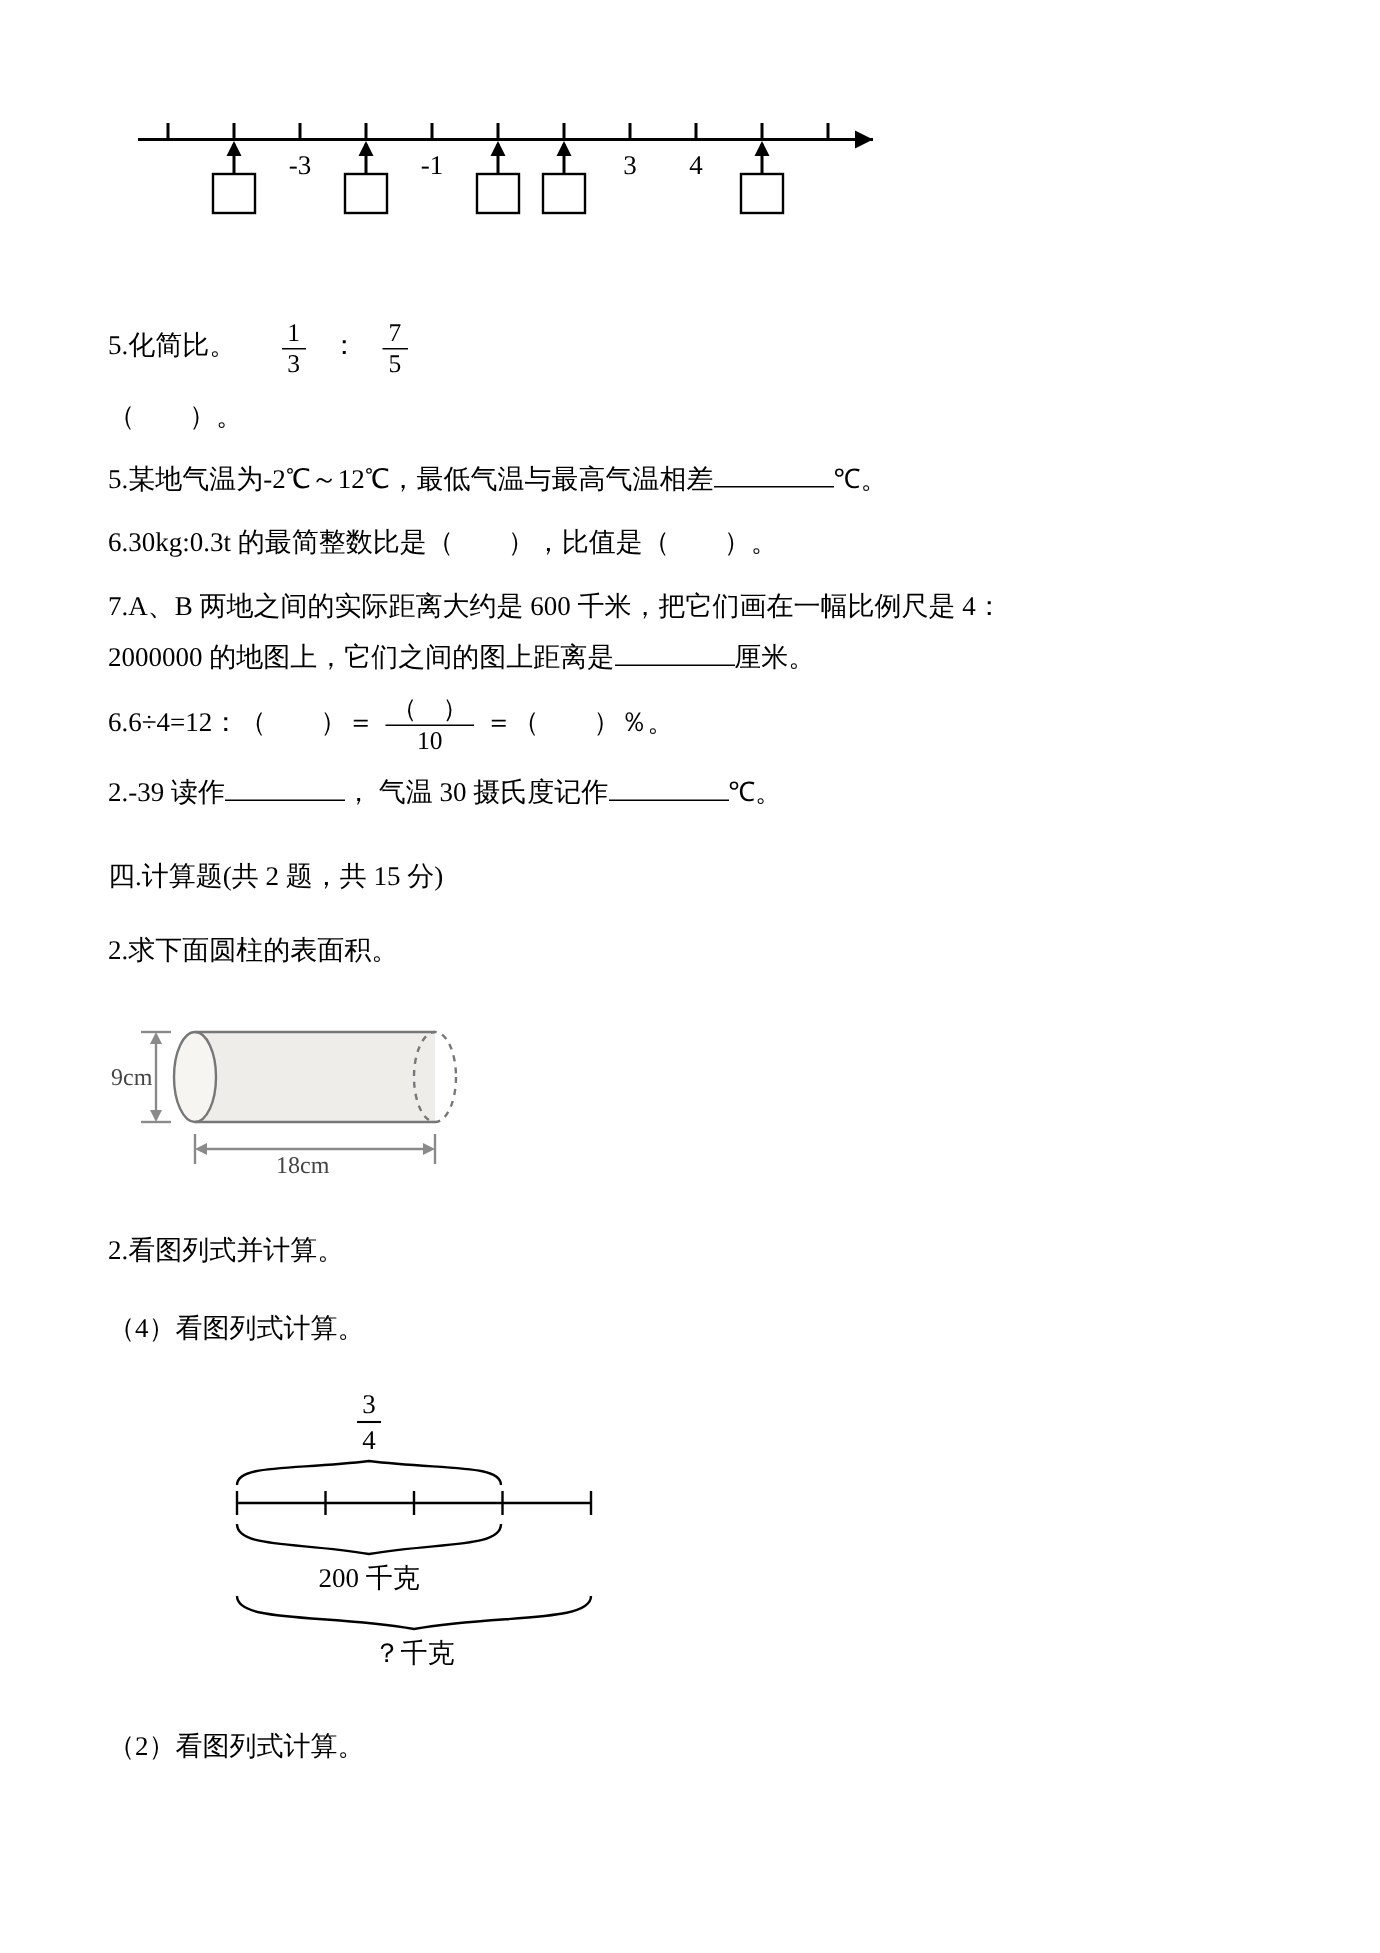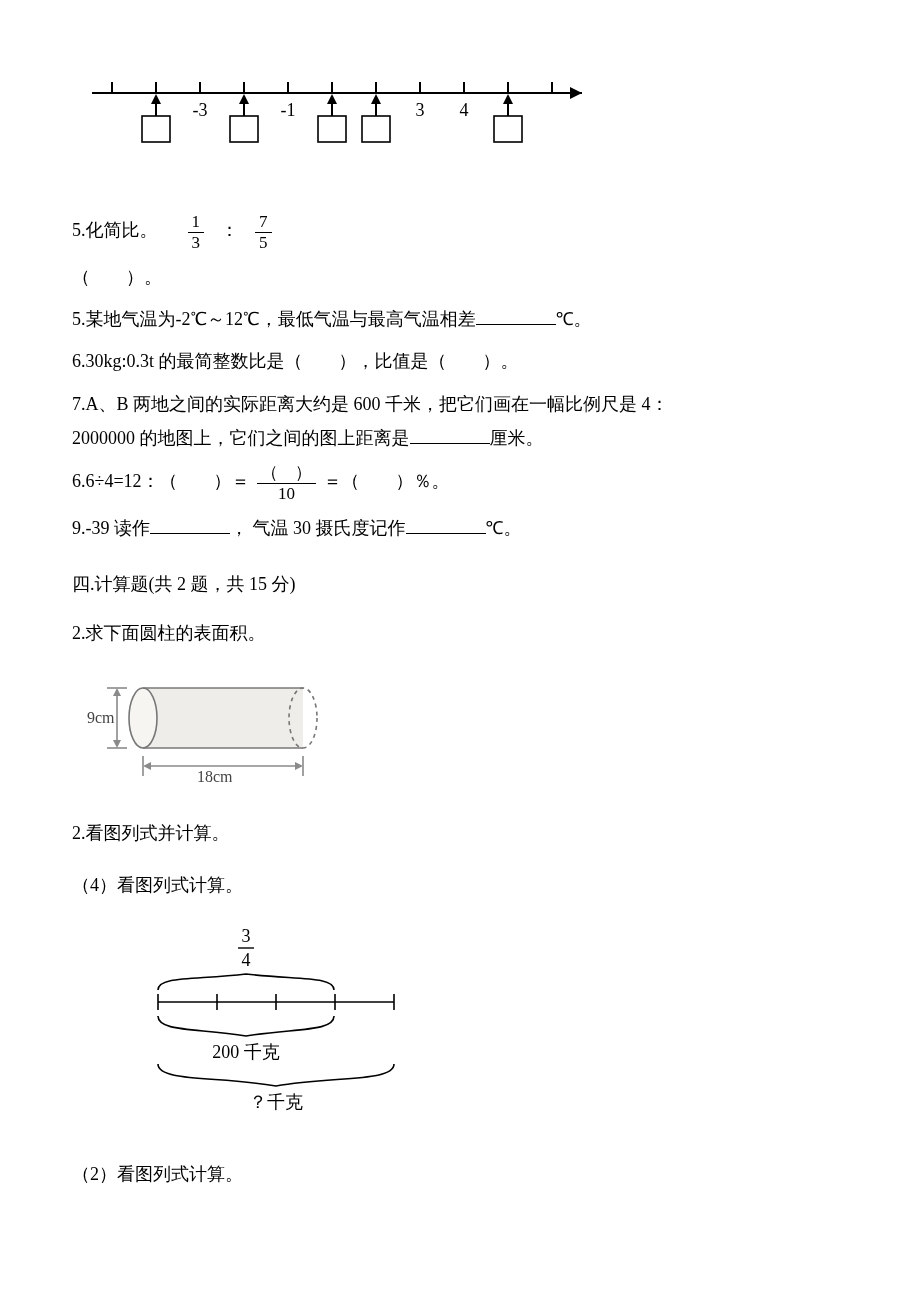--- a/index.html
+++ b/index.html
@@ -41,21 +41,21 @@
     font-weight: normal;
     margin: 22px 0 14px 0;
   }
   p { margin: 6px 0; }
   .qtext { margin: 8px 0; }
   .gap-v { height: 24px; }
   
   .nl-svg { display:block; margin: 6px 0 12px 0; }
   .nl-box { fill:#fff; stroke:#000; stroke-width:1.6; }
   
-  .fig { margin: 18px 0 28px 13px; font-family: Liberation Serif, serif; }
+  .fig { margin: 18px 0 28px 0; font-family: Liberation Serif, serif; }
   .fig svg { display:block; }
   
   .brace-fig { margin: 22px 0 14px 66px; }
 </style>
 </head>
 <body>
 
 <div>
 <svg class="nl-svg" width="540" height="110" viewBox="0 0 540 110">
   <g stroke="#000" stroke-width="2" fill="none">
@@ -145,21 +145,21 @@
 <p class="qtext">
   <span>6.6÷4=12：（　　）＝ </span>
   <span class="frac">
     <span class="num">（　）</span>
     <span class="den">10</span>
   </span>
   <span> ＝（　　）％。</span>
 </p>
 
 <p class="qtext">
-  <span>9.-39 读作</span><span class="blank-line"></span><span>，  气温 30 摄氏度记作</span><span class="blank-line"></span><span>℃。</span>
+  <span>2.-39 读作</span><span class="blank-line"></span><span>，  气温 30 摄氏度记作</span><span class="blank-line"></span><span>℃。</span>
 </p>
 
 <p class="section-title">四.计算题(共 2 题，共 15 分)</p>
 
 <p class="qtext">2.求下面圆柱的表面积。</p>
 
 <div class="fig">
 <svg width="260" height="120" viewBox="0 0 260 120">
   <g stroke="#8a8a8a" stroke-width="1.6" fill="none">
 
@@ -213,13 +213,13 @@
   </g>
 
   <path d="M20 92 C20 108, 60 104, 108 112 C156 104, 196 108, 196 92" stroke="#000" stroke-width="1.6" fill="none"></path>
   <text x="108" y="134" font-size="18" text-anchor="middle">200 千克</text>
 
   <path d="M20 140 C20 158, 80 152, 138 162 C196 152, 256 158, 256 140" stroke="#000" stroke-width="1.6" fill="none"></path>
   <text x="138" y="184" font-size="18" text-anchor="middle">？千克</text>
 </svg>
 </div>
 
-<p class="qtext" style="margin-top:32px">（2）看图列式计算。</p>
+<p class="qtext" style="margin-top:22px">（2）看图列式计算。</p>
 
 </body></html>

